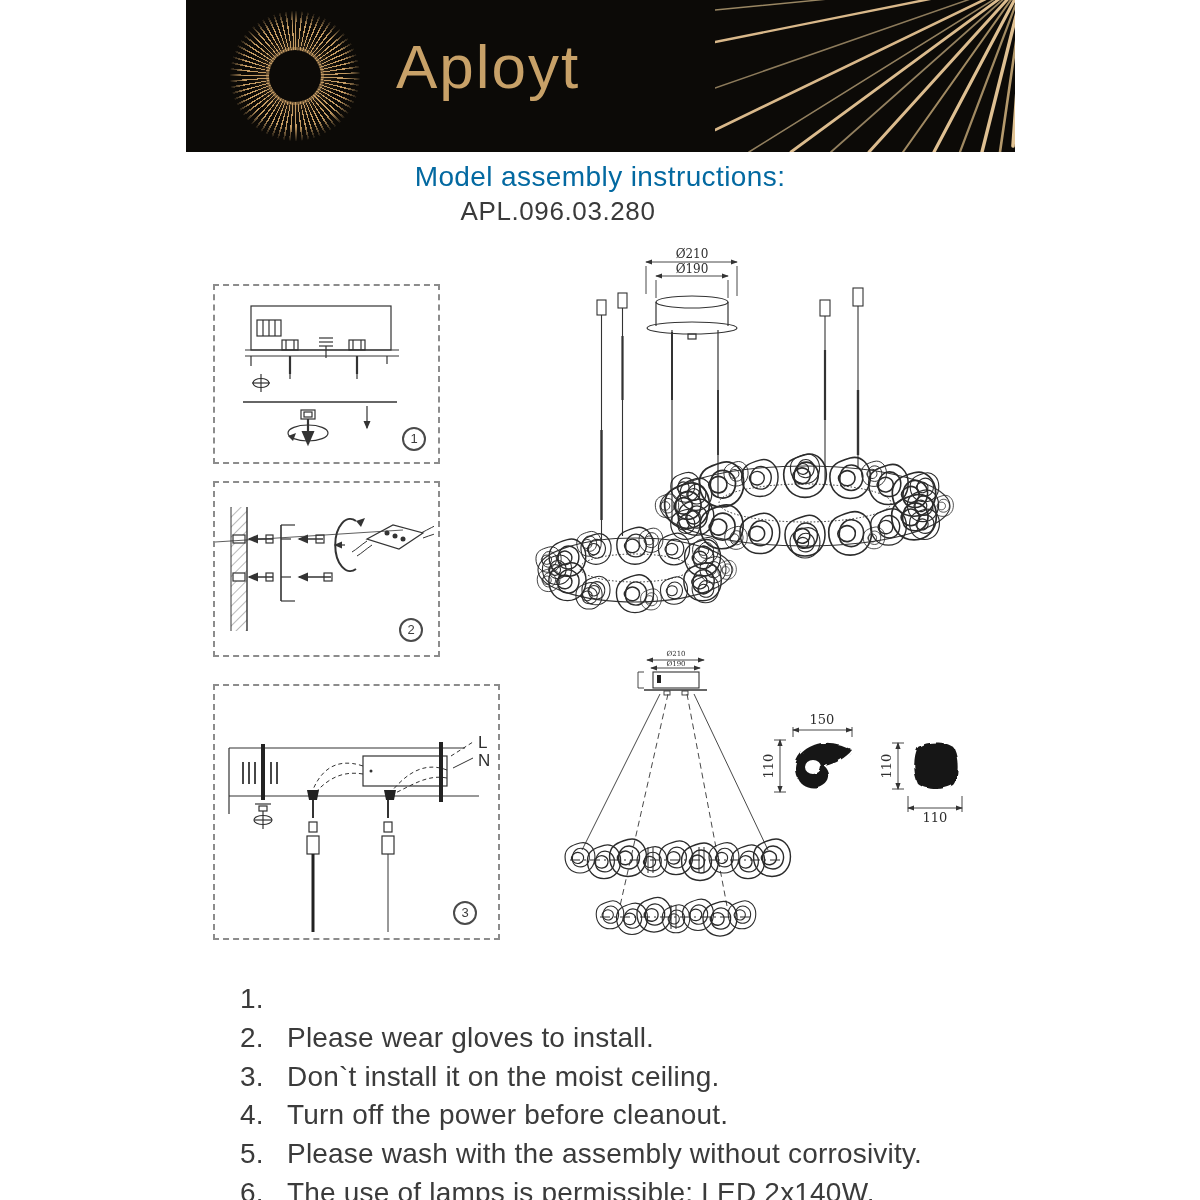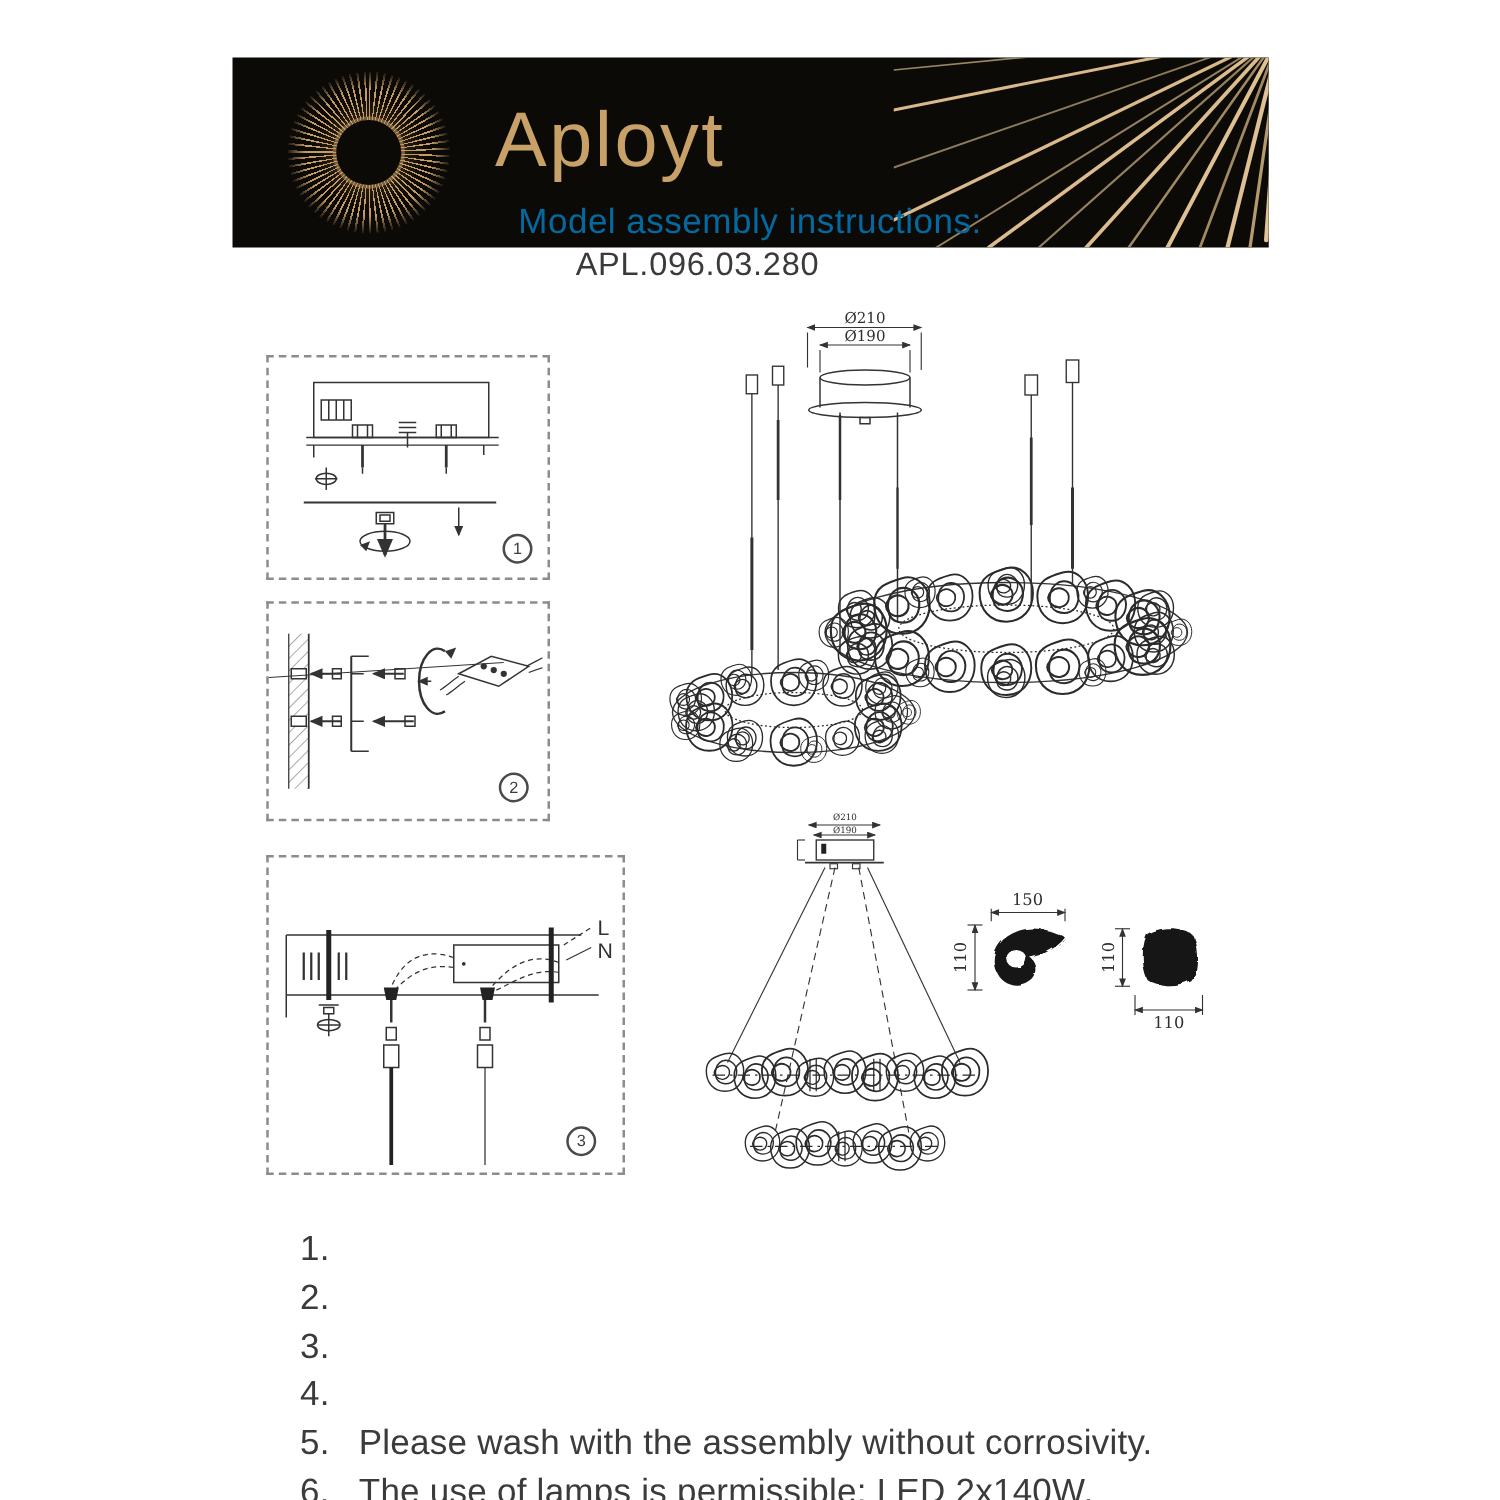--- a/index.html
+++ b/index.html
@@ -1,20 +1,20 @@
 <!DOCTYPE html>
 <html><head>
 <meta charset="utf-8">
 <style>
   html,body{margin:0;padding:0;background:#ffffff;}
   .page{position:relative;width:1200px;height:1200px;background:#fff;overflow:hidden;
         font-family:"Liberation Sans",sans-serif;outline:1px solid #e3e3e3;}
 
   
-  .banner{position:absolute;left:186px;top:0;width:829px;height:152px;background:#0c0a07;overflow:hidden;margin-top:46px;}
+  .banner{position:absolute;left:186px;top:0;width:829px;height:152px;background:#0c0a07;overflow:hidden;}
   .sunburst{position:absolute;left:44px;top:11px;width:130px;height:130px;border-radius:50%;
             background:repeating-conic-gradient(from 0deg,#c59c64 0deg 1.6deg,rgba(0,0,0,0) 1.6deg 5.4deg);
             -webkit-mask:radial-gradient(circle,#000 55%,transparent 72%);
                     mask:radial-gradient(circle,#000 55%,transparent 72%);}
   .sunburst::after{content:"";position:absolute;left:30%;top:30%;width:40%;height:40%;border-radius:50%;
             background:#0c0a07;box-shadow:0 0 0 3px rgba(197,156,100,.5),0 0 16px 8px rgba(197,156,100,.22);}
   .brand{position:absolute;left:210px;top:36px;font-size:62px;font-weight:400;color:#c8a168;
          letter-spacing:2px;line-height:1;}
   .rays{position:absolute;right:0;top:0;}
 
@@ -405,26 +405,29 @@
     <text x="361" y="526" font-size="13" text-anchor="middle" transform="rotate(-90 361 526)">110</text>
     <text x="405" y="582" font-size="13" text-anchor="middle">110</text>
   </svg>
 
   <div class="instructions">
     <div class="inst-row">
       <span class="inst-num">1.</span>
     </div>
     <div class="inst-row">
       <span class="inst-num">2.</span>
+      <span class="inst-text">Please wear gloves to install.</span>
     </div>
     <div class="inst-row">
       <span class="inst-num">3.</span>
+      <span class="inst-text">Don`t install it on the moist ceiling.</span>
     </div>
     <div class="inst-row">
       <span class="inst-num">4.</span>
+      <span class="inst-text">Turn off the power before cleanout.</span>
     </div>
     <div class="inst-row">
       <span class="inst-num">5.</span>
       <span class="inst-text">Please wash with the assembly without corrosivity.</span>
     </div>
     <div class="inst-row">
       <span class="inst-num">6.</span>
       <span class="inst-text">The use of lamps is permissible: LED 2x140W.</span>
     </div>
   </div>

